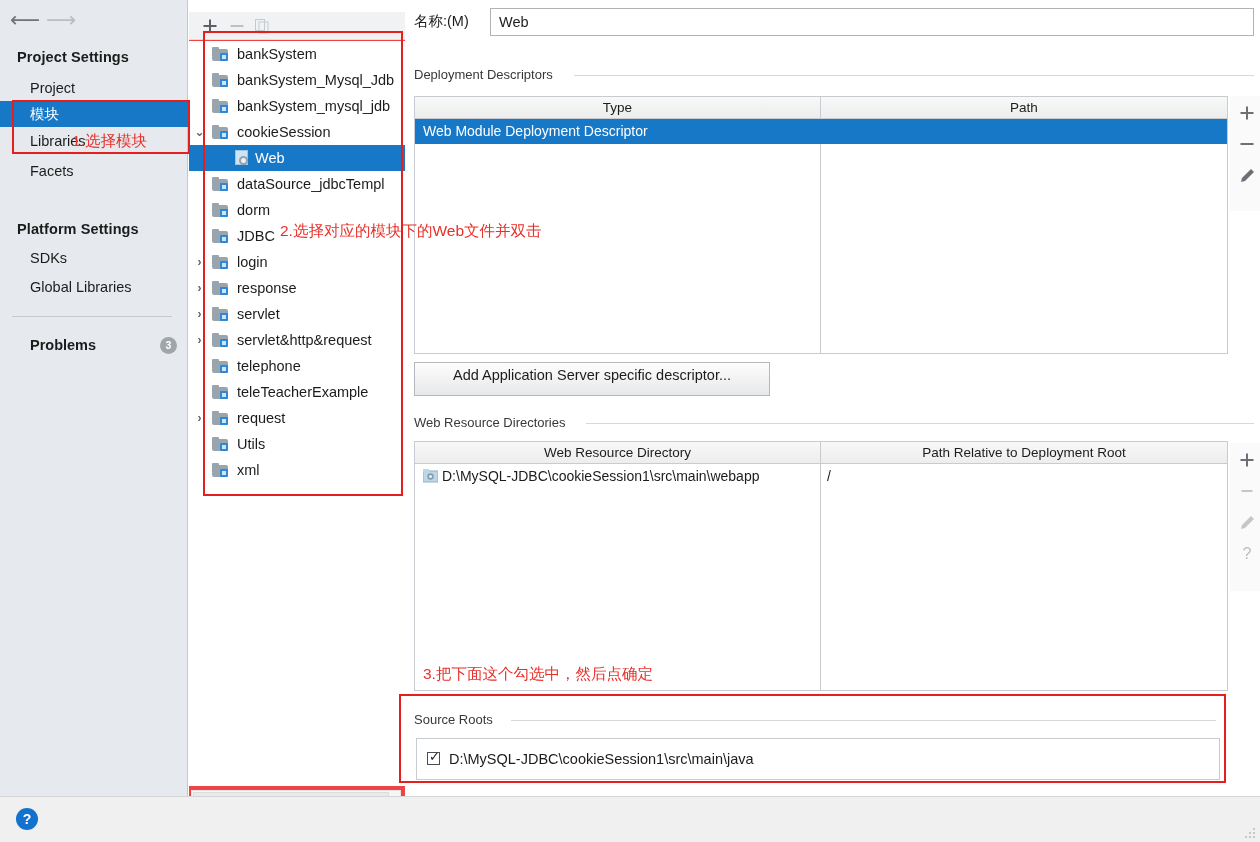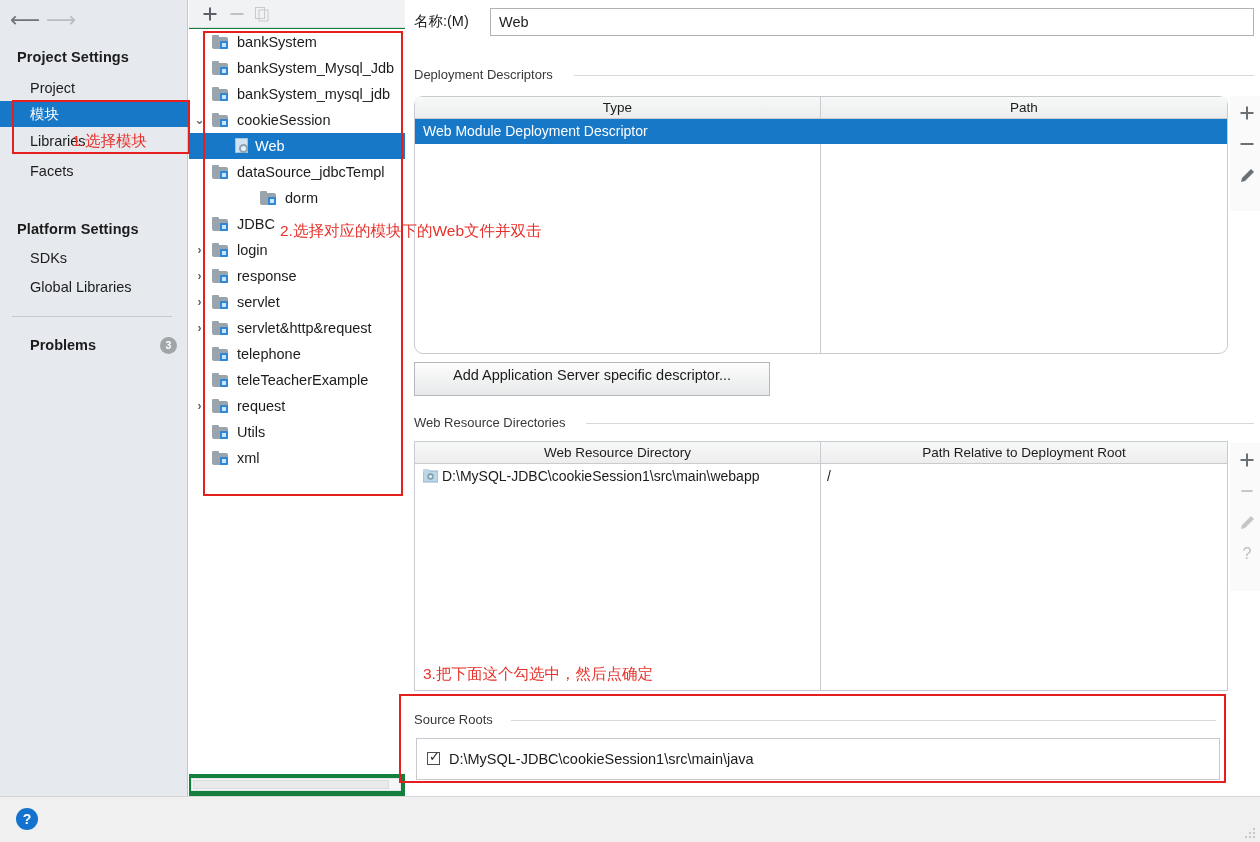--- a/index.html
+++ b/index.html
@@ -36,21 +36,21 @@
   .problems-row { position: absolute; left: 0; top: 332px; width: 188px; height: 26px; }
   .problems-label { position: absolute; left: 30px; top: 0; line-height: 26px; font-size: 14.5px; color: #1c1c1c; font-weight: bold; }
   .badge {
     position: absolute; left: 160px; top: 5px; width: 17px; height: 17px; border-radius: 50%;
     background: #a0a5aa; color: #fff; font-size: 10.5px; text-align: center; line-height: 17px;
     font-weight: bold;
   }
 
   
   .tree-panel {
-    position: absolute; left: 189px; top: 0; width: 216px; height: 796px; background: #15803d;
+    position: absolute; left: 189px; top: 12px; width: 216px; height: 796px; background: #ef4444;
   }
   .tree-toolbar {
     position: absolute; left: 0; top: 0; width: 216px; height: 28px;
     background: #f1f2f3; border-bottom: 1px solid #dcdfe2;
   }
   .tb-ico { position: absolute; top: 4px; width: 20px; height: 20px; }
   .tb-plus  { left: 11px; }
   .tb-minus { left: 38px; }
   .tb-copy  { left: 63px; }
 
@@ -246,21 +246,21 @@
           <span class="tlabel">Web</span>
         </div>
         <div class="tree-row" style="top: 130px;">
           <span class="ficon">
             <span class="ftab"></span>
             <span class="fbody"></span>
             <span class="fbadge"></span>
           </span>
           <span class="tlabel">dataSource_jdbcTempl</span>
         </div>
-        <div class="tree-row" style="top: 156px; margin-left: 48px;">
+        <div class="tree-row" style="top: 156px;">
           <span class="ficon">
             <span class="ftab"></span>
             <span class="fbody"></span>
             <span class="fbadge"></span>
           </span>
           <span class="tlabel">dorm</span>
         </div>
         <div class="tree-row" style="top: 182px;">
           <span class="ficon">
             <span class="ftab"></span>
@@ -356,21 +356,21 @@
   <div class="content">
 
     <div class="name-row">
       <span class="name-label">名称:(M)</span>
       <input class="name-input" type="text" value="Web" style="">
     </div>
 
     <div class="grp-title" style="left:8px; top:67px;">Deployment Descriptors</div>
     <div class="grp-line" style="left:168px; top:75px; width:680px;"></div>
 
-    <div class="tbl" style="left:8px; top:96px; width:814px; height:258px;border-radius:9px;">
+    <div class="tbl" style="left:8px; top:96px; width:814px; height:258px;">
       <div class="tbl-head">
         <span class="th" style="left:0; width:405px;">Type</span>
         <span class="th-sep" style="left:405px;"></span>
         <span class="th" style="left:406px; width:406px;">Path</span>
       </div>
       <div class="tbl-row sel" style="top:22px;">
         <span class="cell" style="left:8px; width:396px;">Web Module Deployment Descriptor</span>
       </div>
       <div class="col-sep" style="left:405px; top:47px; height:210px;"></div>
     </div>

